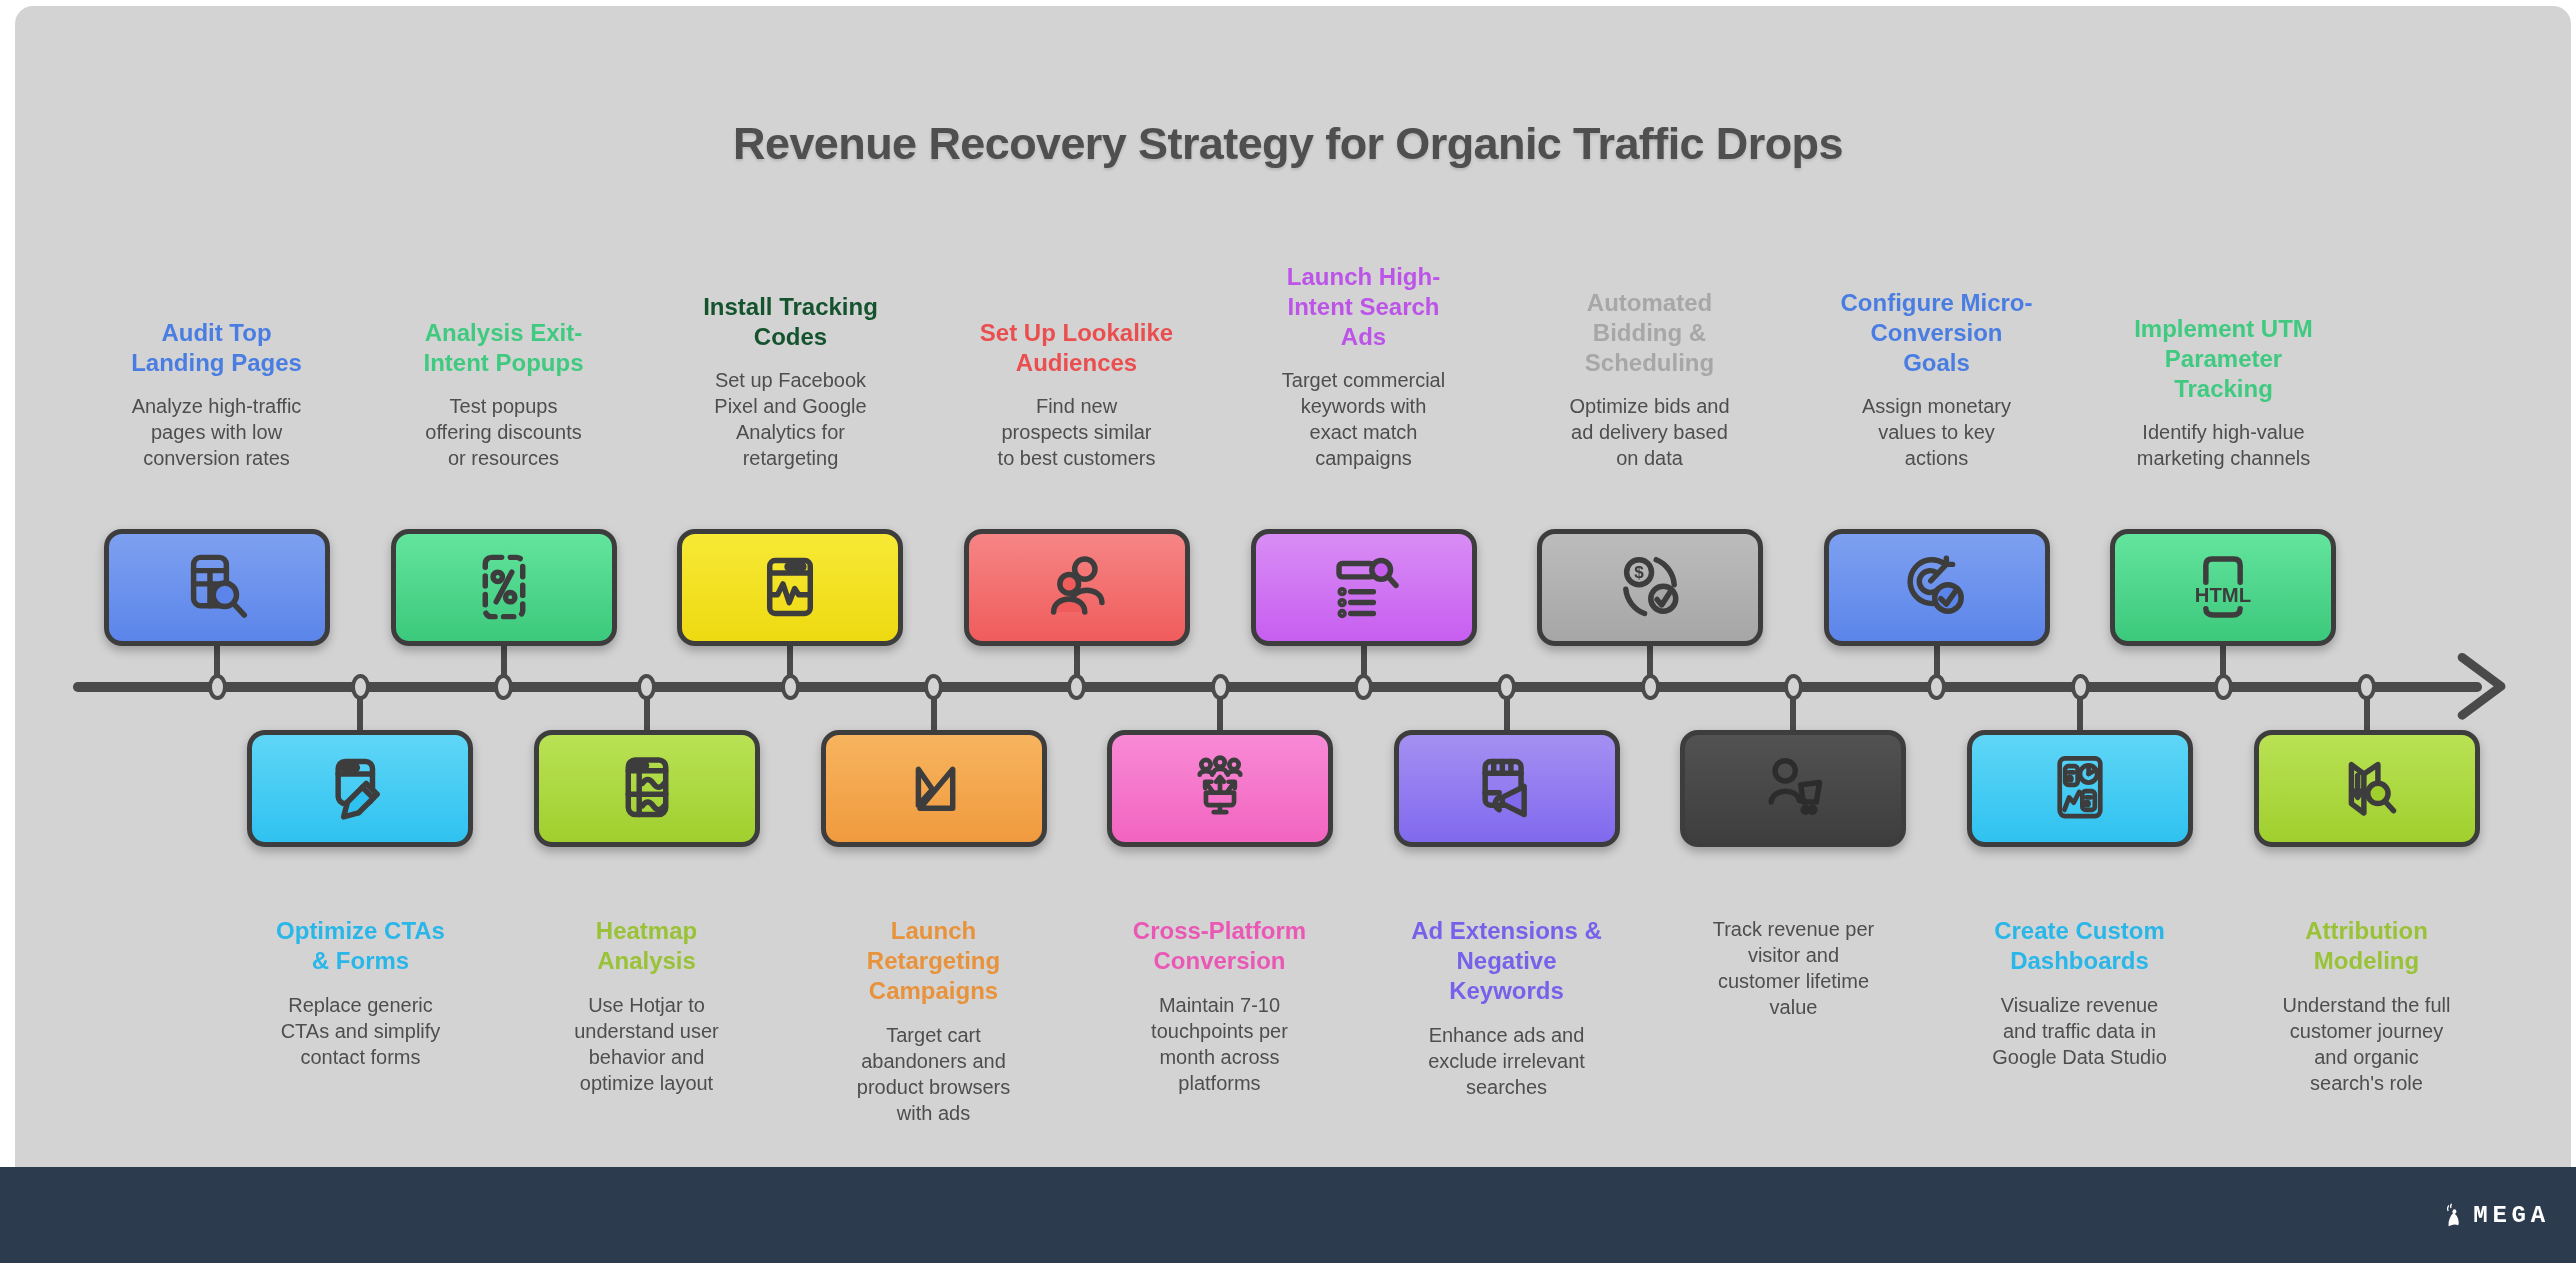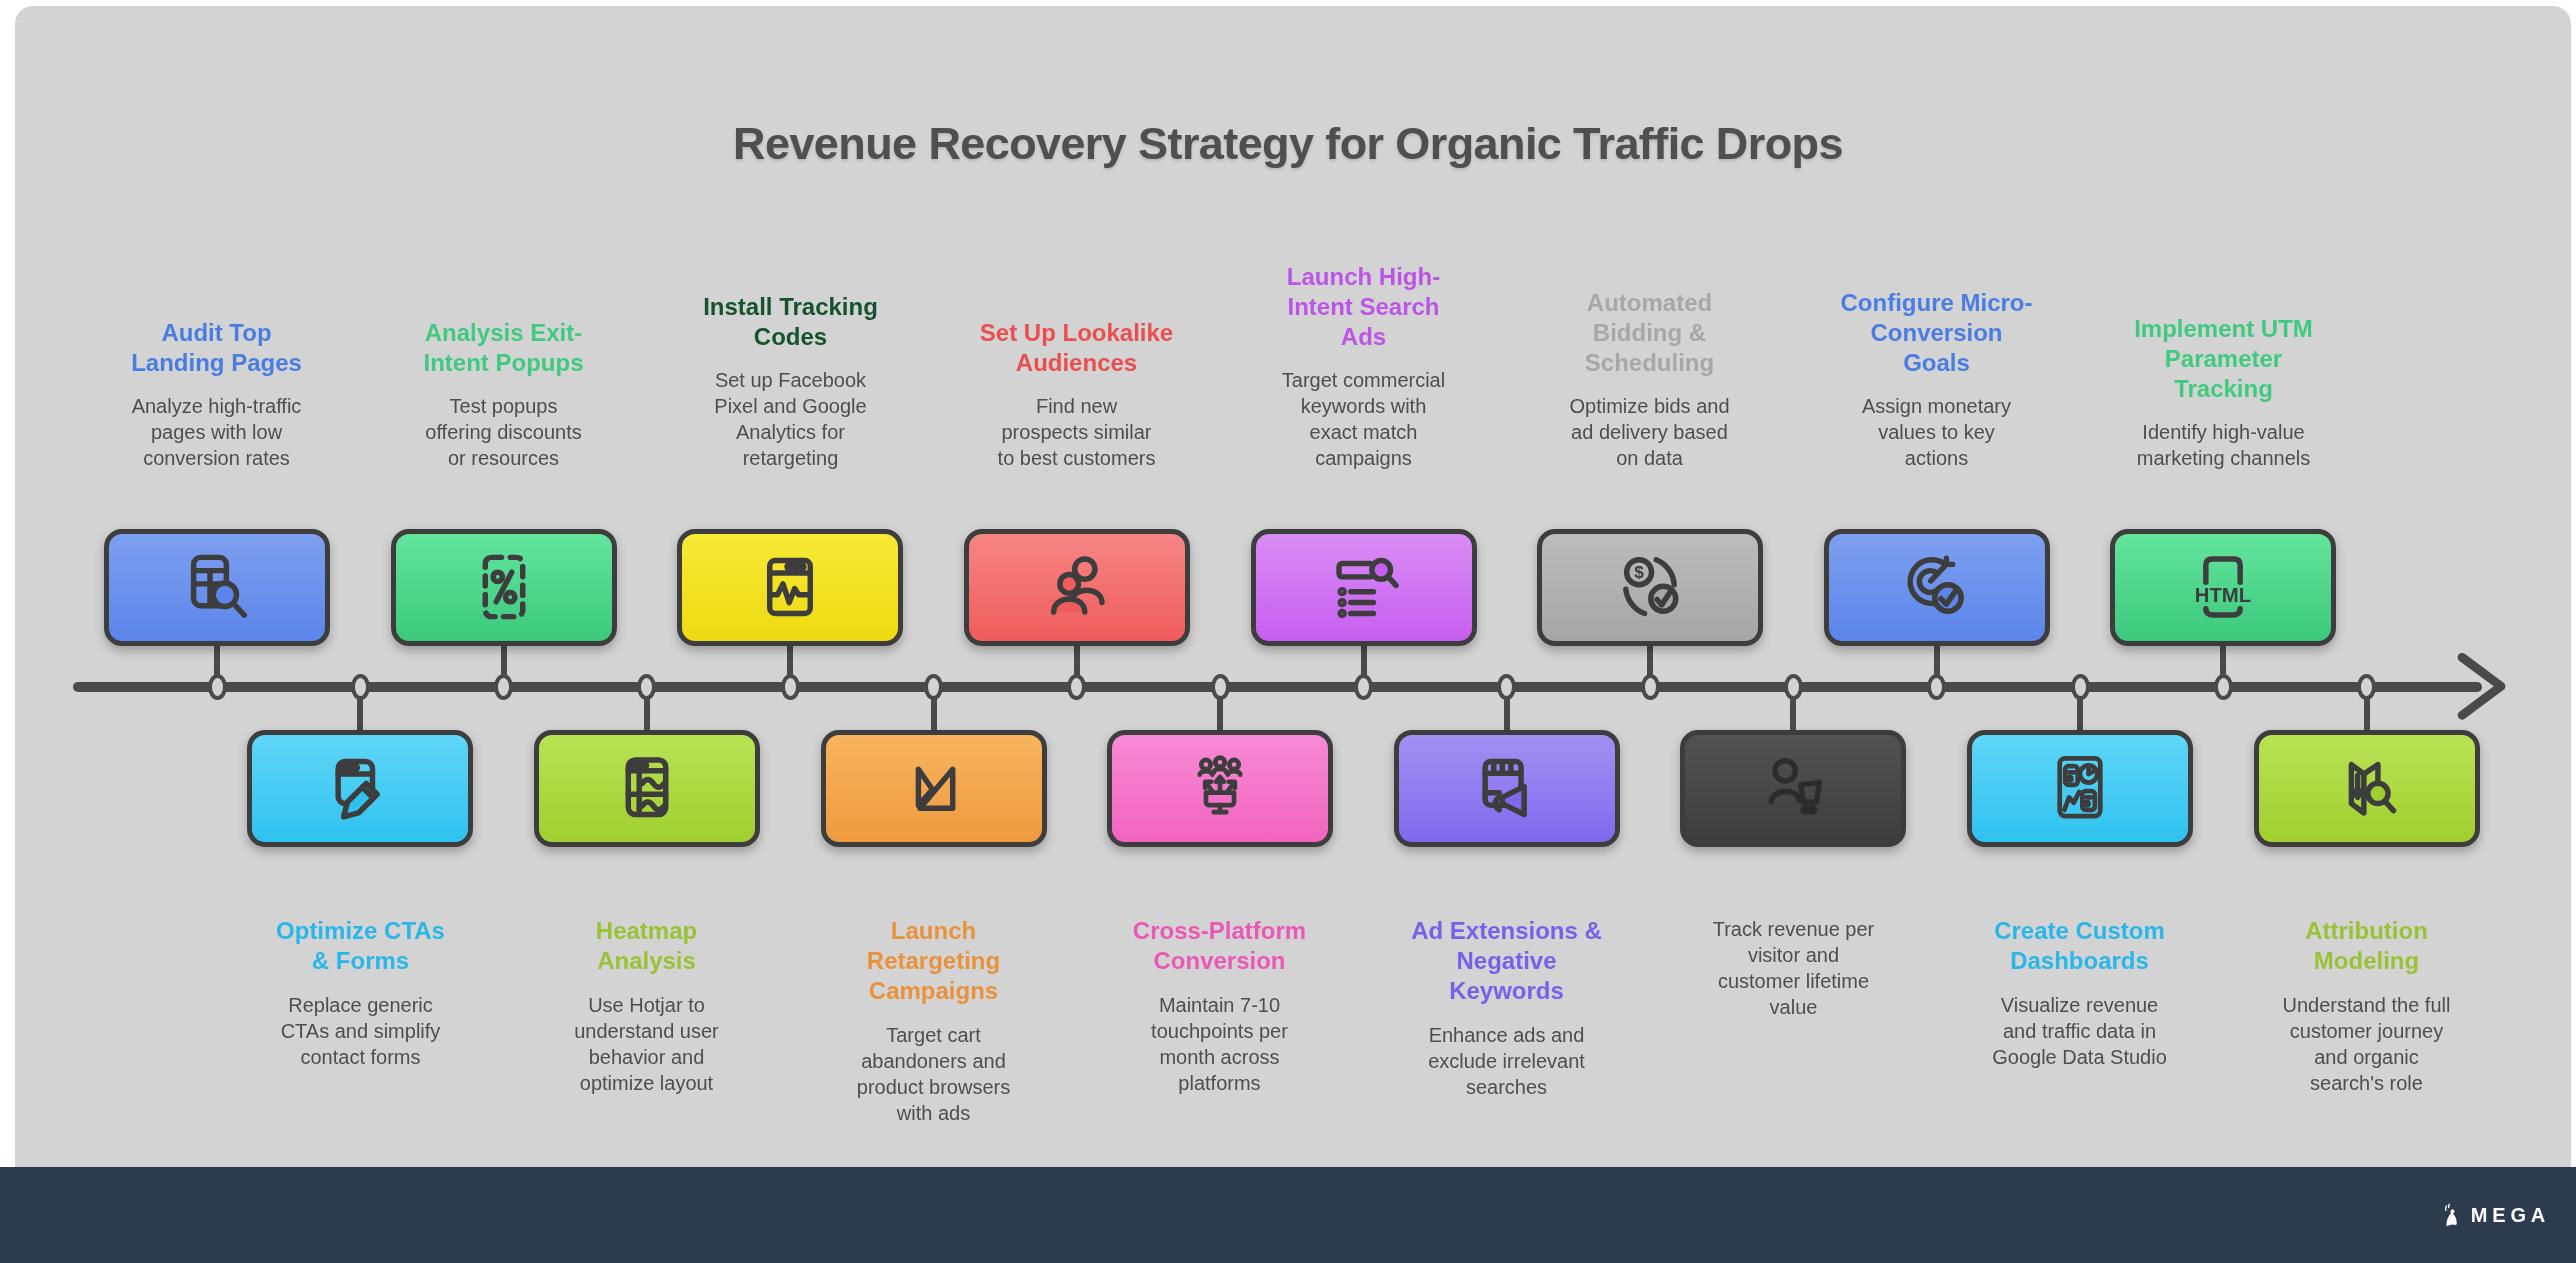--- a/index.html
+++ b/index.html
@@ -46,21 +46,21 @@
   .item-desc{
     font-size:20px;line-height:1.3;color:#4e4e4e;white-space:pre-line;
   }
   .footer{
     position:absolute;left:0;right:0;bottom:0;height:96px;background:#2c3b4e;z-index:4;
   }
   .brand{
     position:absolute;right:26px;top:50%;transform:translateY(-50%);
     display:flex;align-items:center;gap:8.3px;color:#ffffff;
   }
-  .brand-name{font-size:20px;font-weight:bold;letter-spacing:4.8px;}
+  .brand-name{font-size:24px;font-weight:bold;letter-spacing:4.8px;font-family:Liberation Mono, monospace;}
 </style>
 </head>
 <body>
 
 <div class="canvas"></div>
 
 <div class="page-title">Revenue Recovery Strategy for Organic Traffic Drops</div>
 
 <div id="scene">
   <div class="timeline-line"></div>

